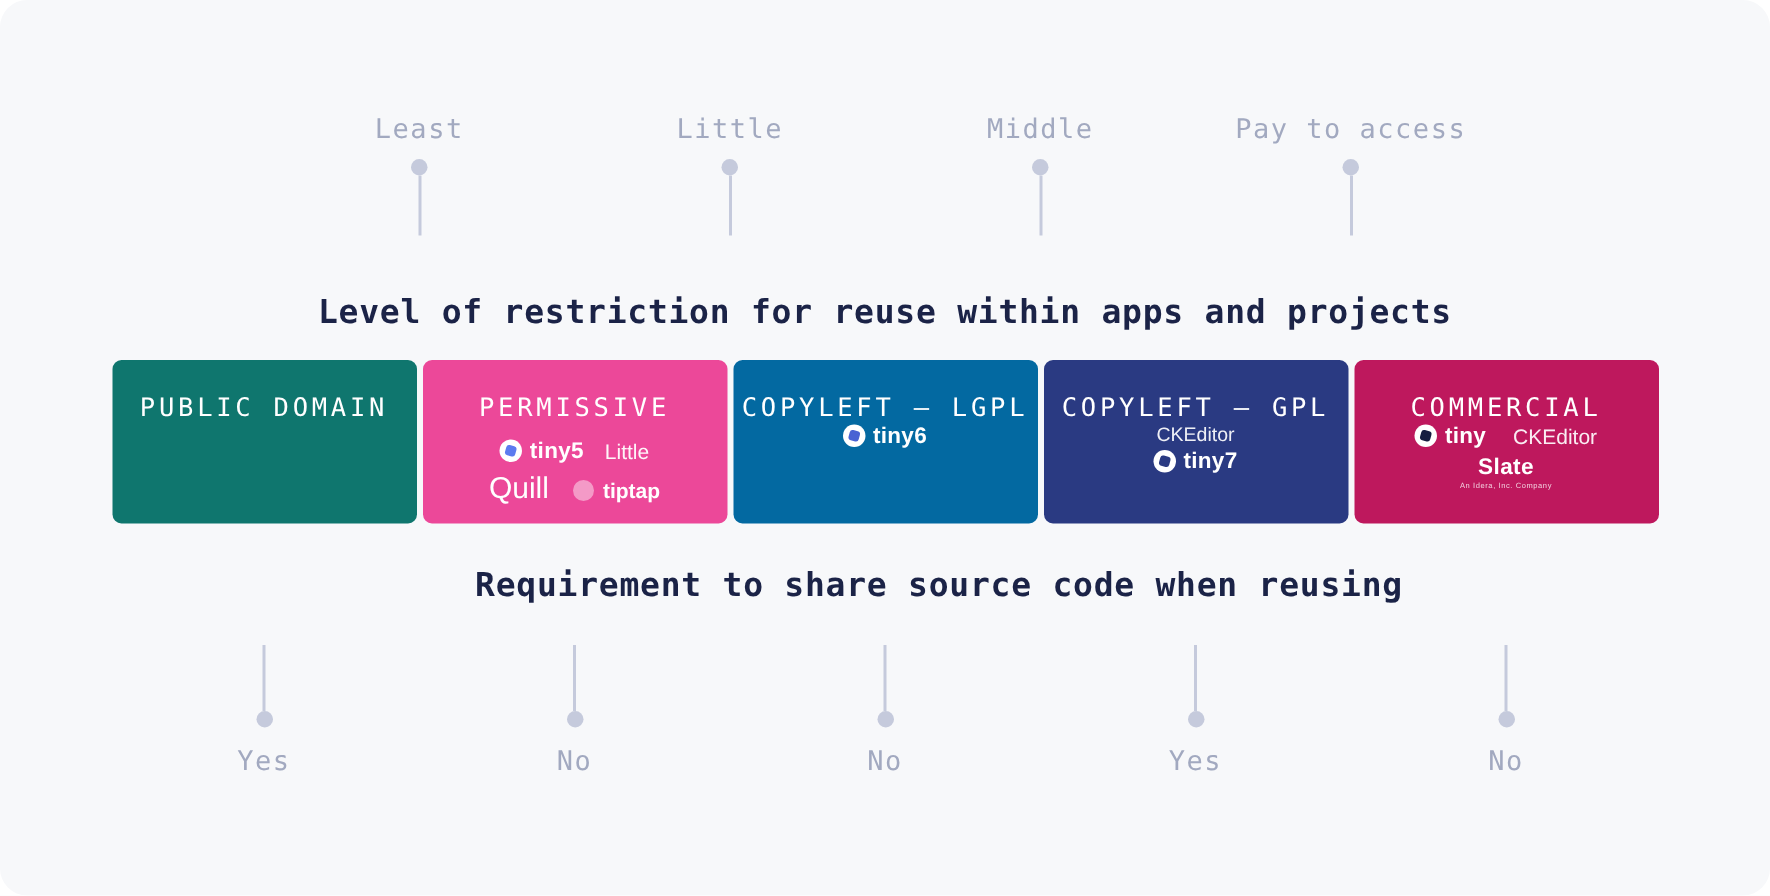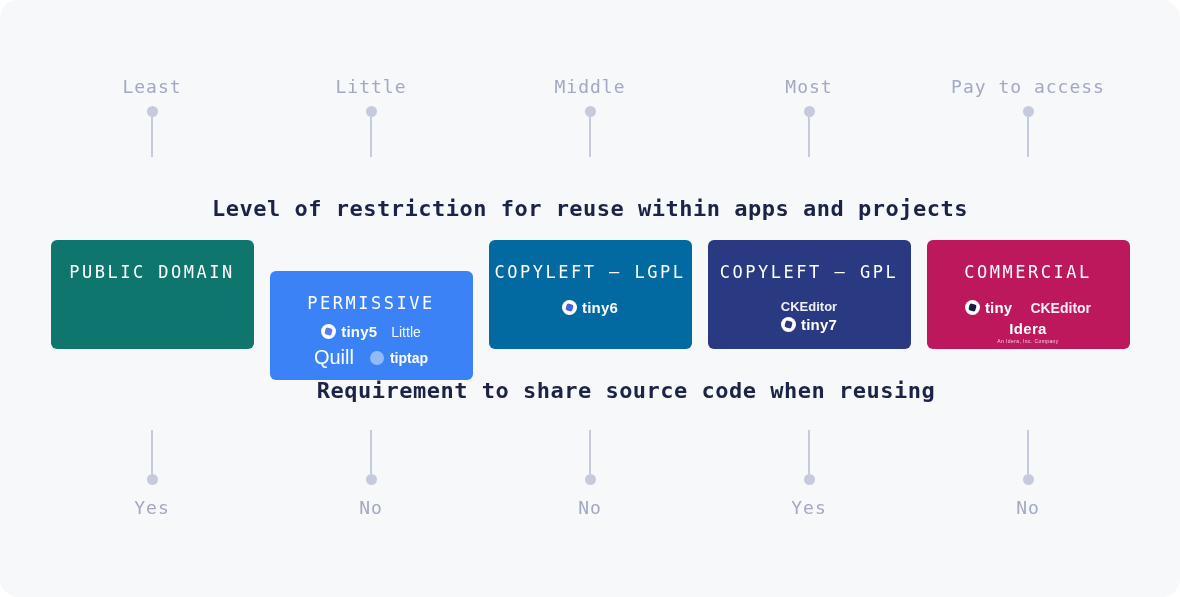--- a/index.html
+++ b/index.html
@@ -1,21 +1,21 @@
 <!DOCTYPE html>
 <html><head>
 <meta charset="utf-8">
 <style>
   html,body { margin:0; padding:0; background:#ffffff; }
   .canvas {
     position:relative; width:1180px; height:597px;
     background:#f7f8fa; border-radius:18px; overflow:hidden;
     font-family:"DejaVu Sans Mono","Liberation Mono",monospace;
   }
-  .row { position:absolute; left:0; width:100%; display:flex; justify-content:center; gap:16px; }
+  .row { position:absolute; left:0; width:100%; display:flex; justify-content:center; gap:4px; }
   .cell { width:203px; display:flex; flex-direction:column; align-items:center; }
 
   
   .scale-top { top:76px; }
   .scale-bottom { top:430px; }
   .scale-label { font-size:18px; color:#a2a9c0; letter-spacing:1px; white-space:nowrap; }
   .pin-dot { width:11px; height:11px; border-radius:50%; background:#c5cadc; }
   .pin-line { width:2px; background:#c5cadc; }
   .scale-top .pin-dot { margin-top:9px; }
   .scale-top .pin-line { height:40px; }
@@ -48,28 +48,28 @@
   .tinymark-inner { width:7px; height:7px; border-radius:2px; transform:rotate(15deg); }
   .card-permissive .tinymark-inner { background:#5d7bef; }
   .card-lgpl .tinymark-inner { background:#4a62d3; }
   .card-gpl .tinymark-inner { background:#2a3a82; }
   .card-commercial .tinymark-inner { background:#151d40; }
   .tiny-text { font-weight:bold; font-size:15px; letter-spacing:0.2px; }
   .slate-text { font-size:14px; font-weight:400; margin-left:14px; opacity:0.95; }
   .quill-text { font-size:20px; font-weight:500; margin-right:16px; }
   .tiptap-mark { width:14px; height:14px; border-radius:50%; background:rgba(255,255,255,0.45); margin-right:6px; flex:none; }
   .tiptap-text { font-size:14px; font-weight:bold; }
-  .ck-text { font-size:13px; font-weight:700; color:rgba(255,255,255,0.92); }
+  .ck-text { font-size:13px; font-weight:400; color:rgba(255,255,255,0.92); }
   .card-commercial .ck-text { font-size:14px; margin-left:18px; }
   .froala-block { display:flex; flex-direction:column; align-items:center; margin-top:4px; font-family:"Liberation Sans",sans-serif; }
   .froala-text { font-size:15px; font-weight:bold; letter-spacing:0.3px; }
   .froala-sub { font-size:5px; letter-spacing:0.4px; color:rgba(255,255,255,0.8); margin-top:1px; }
   .mt10 { margin-top:10px; }
   .mt6 { margin-top:6px; }
-  .mt8 { margin-top:17px; }
+  .mt8 { margin-top:0; }
   .mt2 { margin-top:2px; }
 </style>
 </head>
 <body>
 
 <div class="canvas">
 
   <div class="row scale-top">
     <div class="cell">
       <div class="scale-label">Least</div>
@@ -80,40 +80,35 @@
       <div class="scale-label">Little</div>
       <div class="pin-dot"></div>
       <div class="pin-line"></div>
     </div>
     <div class="cell">
       <div class="scale-label">Middle</div>
       <div class="pin-dot"></div>
       <div class="pin-line"></div>
     </div>
     <div class="cell">
-      <div class="scale-label">Most</div>
-      <div class="pin-dot"></div>
-      <div class="pin-line"></div>
-    </div>
-    <div class="cell">
       <div class="scale-label">Pay to access</div>
       <div class="pin-dot"></div>
       <div class="pin-line"></div>
     </div>
   </div>
 
   <div class="main-title title-restriction">Level of restriction for reuse within apps and projects</div>
 
   <div class="row cards-row">
 
     <div class="card card-public" style="background-color: #0f766e;">
       <div class="card-title">PUBLIC DOMAIN</div>
     </div>
 
-    <div class="card card-permissive" style="background-color: #3b82f6; margin-top: 31px;">
+    <div class="card card-permissive" style="background-color: #ec4899;">
       <div class="card-title">PERMISSIVE</div>
       <div class="logo-row mt10">
         <span class="tinymark">
             <span class="tinymark-inner"></span>
           </span>
         <span class="tiny-text">tiny5</span>
         <span class="slate-text">Little</span>
       </div>
       <div class="logo-row mt6">
         <span class="quill-text">Quill</span>
@@ -148,21 +143,21 @@
     <div class="card card-commercial" style="background-color: #be185d;">
       <div class="card-title">COMMERCIAL</div>
       <div class="logo-row mt8">
         <span class="tinymark">
             <span class="tinymark-inner"></span>
           </span>
         <span class="tiny-text">tiny</span>
         <span class="ck-text">CKEditor</span>
       </div>
       <div class="froala-block">
-        <span class="froala-text">Idera</span>
+        <span class="froala-text">Slate</span>
         <span class="froala-sub">An Idera, Inc. Company</span>
       </div>
     </div>
 
   </div>
 
   <div class="main-title title-share">Requirement to share source code when reusing</div>
 
   <div class="row scale-bottom">
     <div class="cell">

